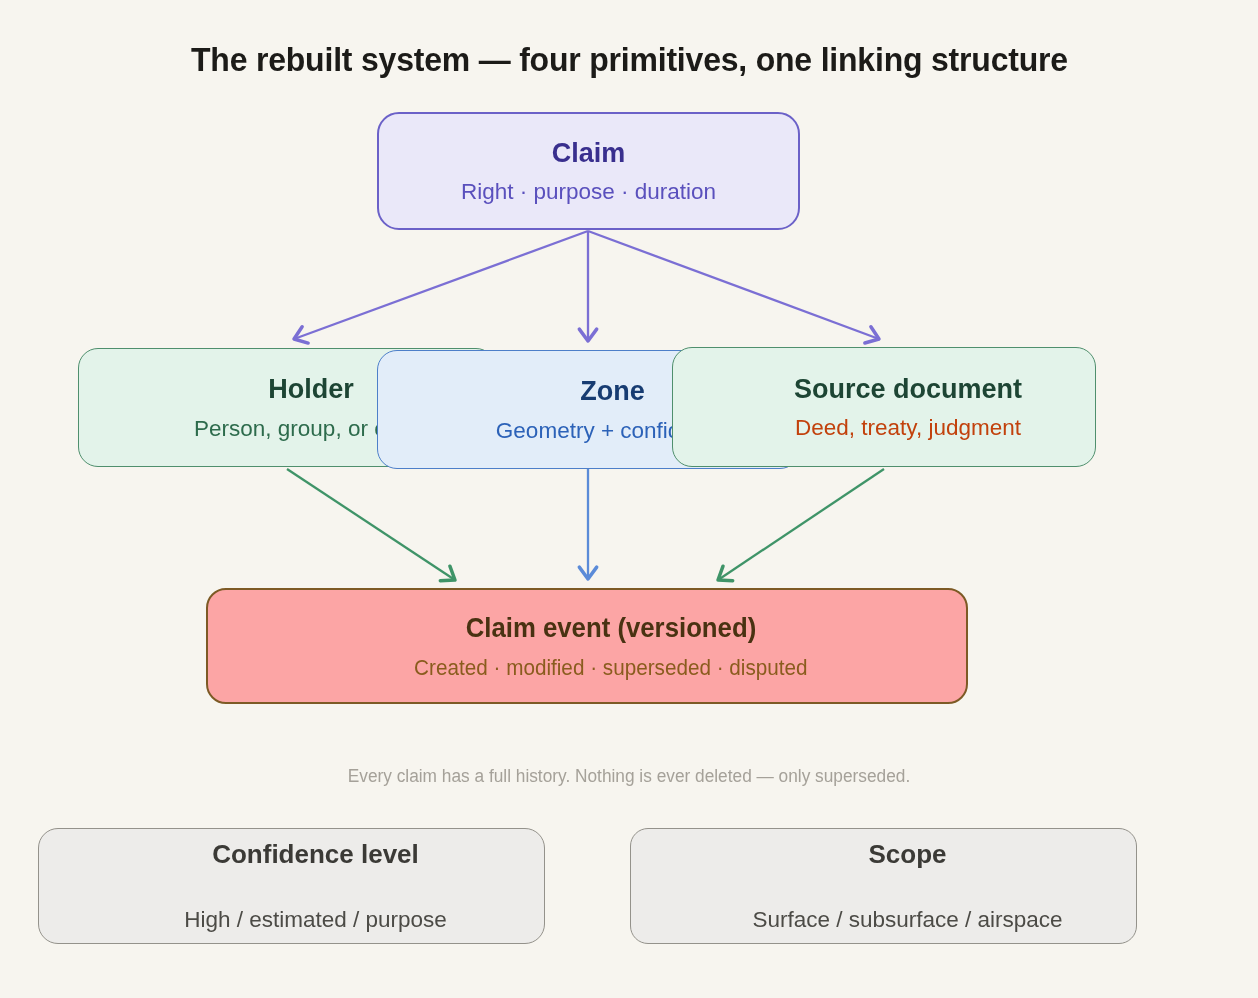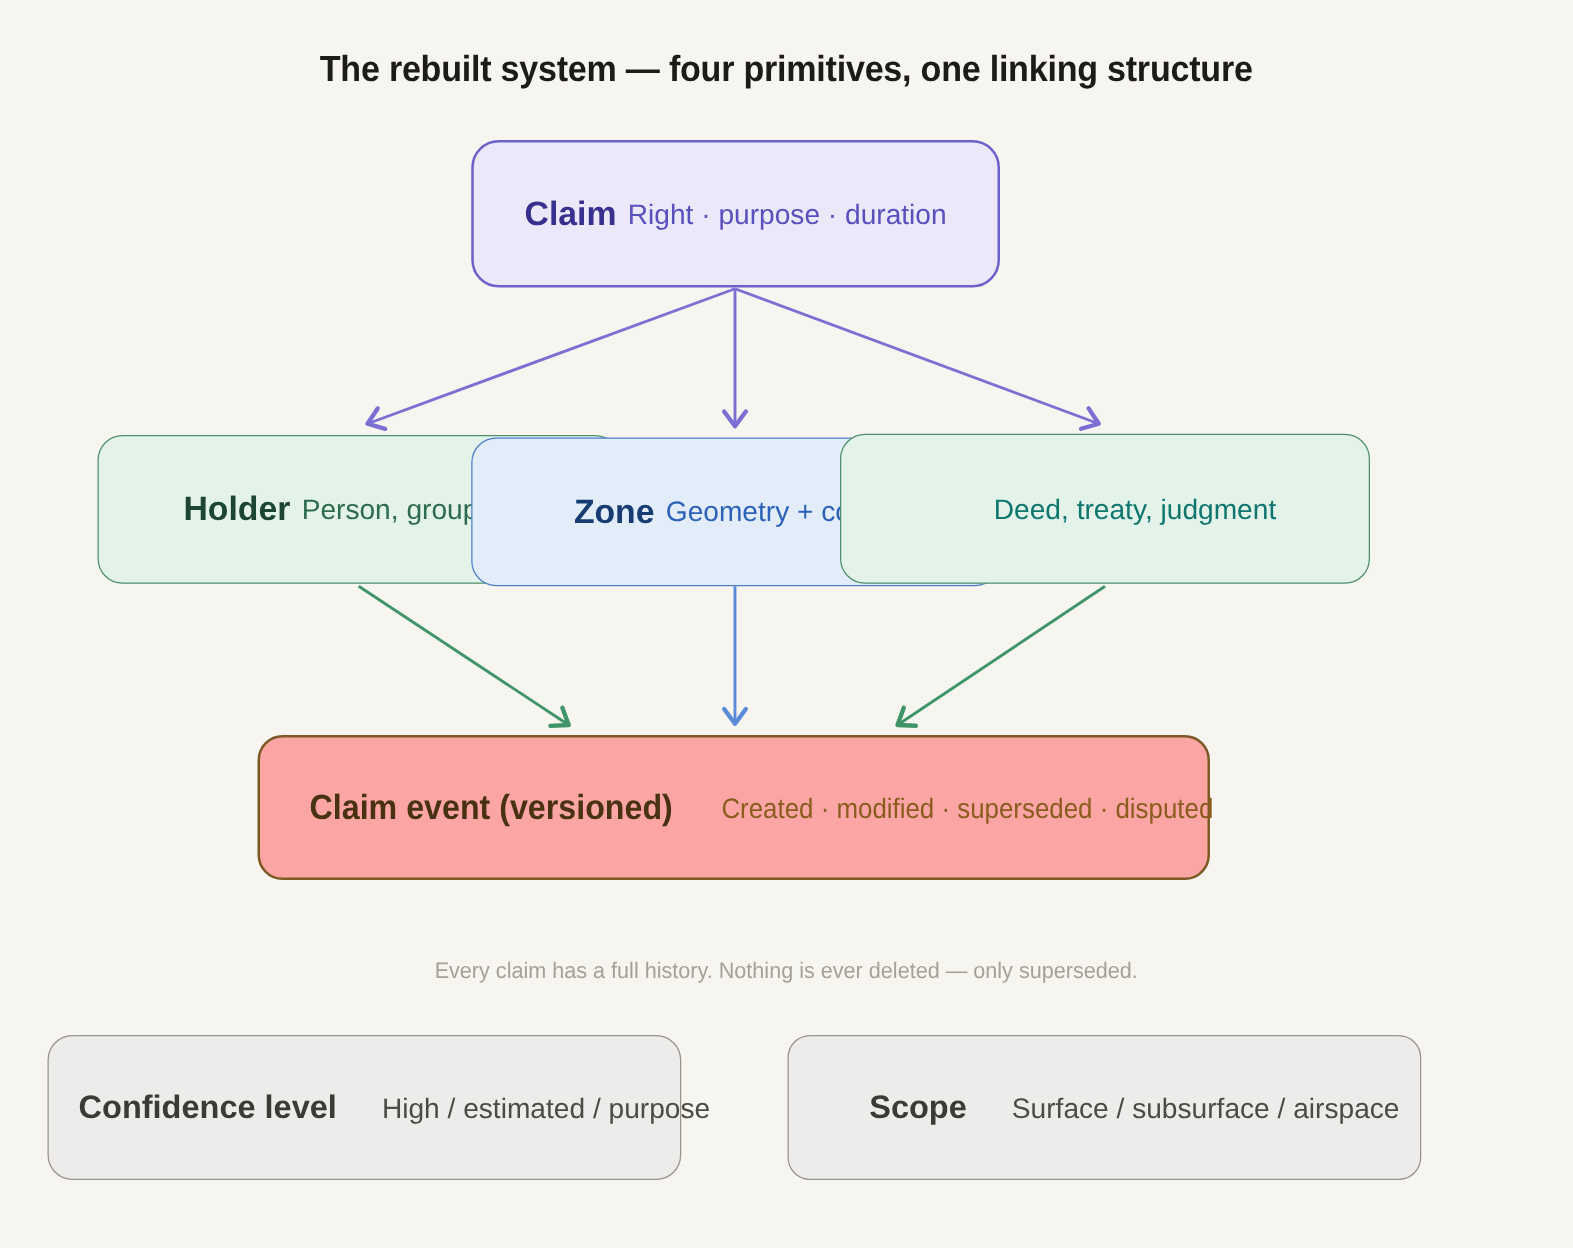--- a/index.html
+++ b/index.html
@@ -1,22 +1,22 @@
 <!DOCTYPE html>
 <html><head>
 <meta charset="utf-8">
 <style>
   html,body{margin:0;padding:0;}
   body{font-family:"Liberation Sans","DejaVu Sans",sans-serif;}
   .canvas{position:relative;width:1258px;height:998px;overflow:hidden;}
   .page-title{position:absolute;left:0;top:40px;width:100%;text-align:center;
-    font-size:29px;font-weight:700;letter-spacing:-0.2px;}
+    font-size:34px;font-weight:700;letter-spacing:-0.2px;}
   .page-title .condensed{display:inline-block;transform:scaleX(.94);transform-origin:50% 50%;}
   svg.arrows{position:absolute;left:0;top:0;z-index:1;}
-  .node{position:absolute;z-index:2;display:flex;flex-direction:row;align-items:center;
+  .node{position:absolute;z-index:2;display:flex;flex-direction:column;align-items:center;
     justify-content:center;gap:9px;border-style:solid;box-sizing:border-box;}
   .node-title{font-size:27px;font-weight:600;line-height:1.2;white-space:nowrap;}
   .node-sub{font-size:22.5px;line-height:1.2;white-space:nowrap;}
   .r22{border-radius:22px;} .r20{border-radius:20px;padding-left:48px;}
   .bw2{border-width:2px;} .bw15{border-width:1.5px;} .bw1{border-width:1.2px;gap:36px;}
   .node-claim{left:377px;top:112px;width:423px;height:118px;}
   .node-holder{left:78px;top:348px;width:418px;height:119px;}
   .node-zone{left:377px;top:350px;width:423px;height:119px;}
   .node-source{left:672px;top:347px;width:424px;height:120px;}
   .node-event{left:206px;top:588px;width:762px;height:116px;}
@@ -66,21 +66,22 @@
     <div class="node-title" style="color: rgb(29, 69, 52);">Holder</div>
     <div class="node-sub" style="color: rgb(45, 107, 76);">Person, group, or entity</div>
   </div>
 
   <div class="node node-zone r20 bw15" style="background-color: rgb(226, 237, 249); border-color: rgb(77, 127, 201);">
     <div class="node-title" style="color: rgb(23, 60, 114);">Zone</div>
     <div class="node-sub" style="color: rgb(44, 98, 184);">Geometry + confidence</div>
   </div>
 
   <div class="node node-source r20 bw15" style="background-color: rgb(227, 243, 234); border-color: rgb(79, 143, 109);">
-    <div class="node-sub" style="color: #0f766e;">Deed, treaty, judgment</div>
+    <div class="node-title" style="color: rgb(29, 69, 52);">Source document</div>
+    <div class="node-sub" style="color: #c2410c;">Deed, treaty, judgment</div>
   </div>
 
   <div class="node node-event r20 bw2" style="background-color: #fca5a5; border-color: rgb(125, 90, 37); align-items: center;">
     <div class="node-title" style="color: rgb(73, 50, 18);">Claim event (versioned)</div>
     <div class="node-sub" style="color: rgb(138, 92, 30);">Created · modified · superseded · disputed</div>
   </div>
 
   <div class="caption" style="color: rgb(165, 161, 153);">
     <span class="condensed">Every claim has a full history. Nothing is ever deleted — only superseded.</span>
   </div>

